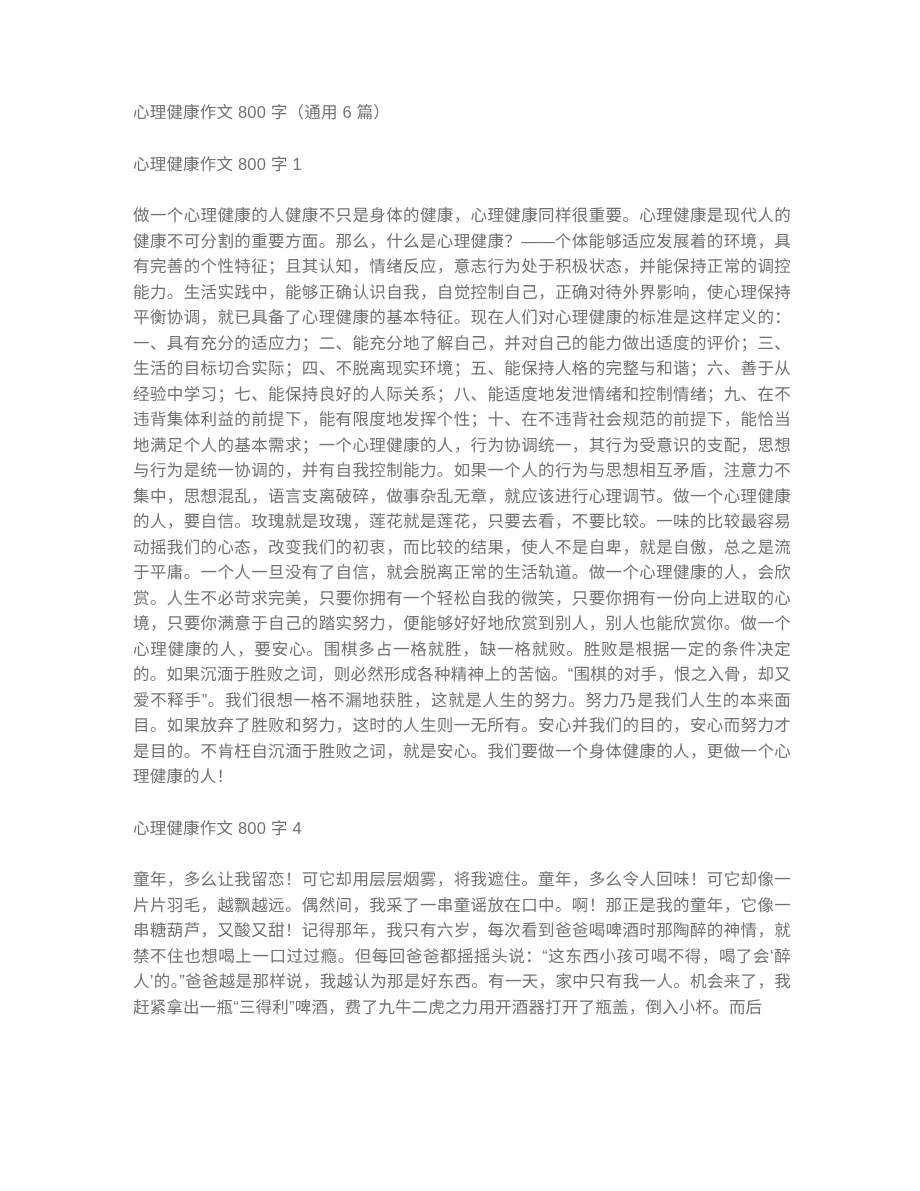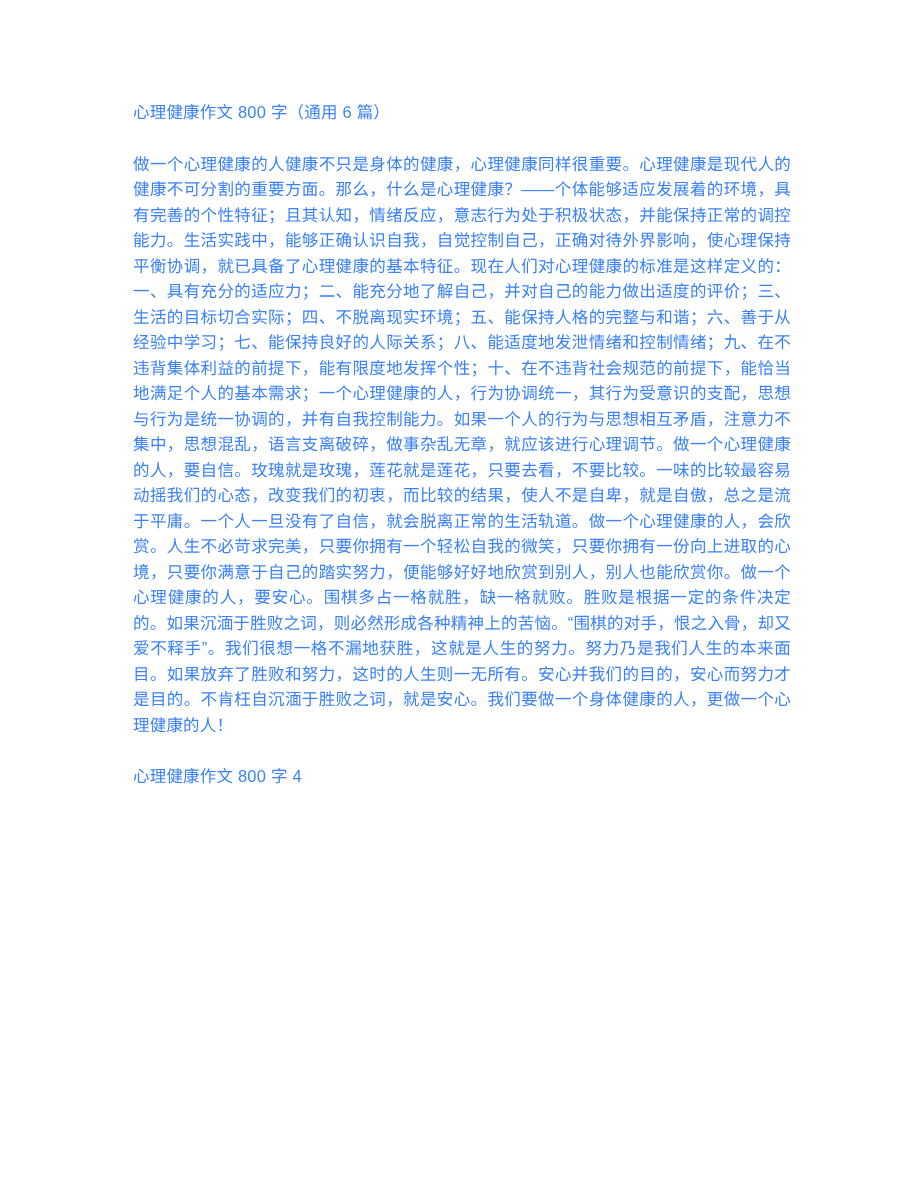--- a/index.html
+++ b/index.html
@@ -22,39 +22,41 @@
     left: 133px;
     width: 658px;
   }
   .doc-title,
   .doc-heading,
   .doc-paragraph {
     margin: 0 0 26px 0;
     font-size: 16.5px;
     line-height: 25.5px;
     font-weight: 500;
-    color: #3b82f6;
+    color: #737373;
     text-align: justify;
     letter-spacing: 0.2px;
     word-break: break-all;
   }
   .doc-title,
   .doc-heading {
     text-align: left;
   }
 </style>
 </head>
 <body>
 
 <div class="page">
   <div class="content">
 
     <p class="doc-title">心理健康作文 800 字（通用 6 篇）</p>
 
 
+    <p class="doc-heading">心理健康作文 800 字 1</p>
 
     <p class="doc-paragraph">做一个心理健康的人健康不只是身体的健康，心理健康同样很重要。心理健康是现代人的健康不可分割的重要方面。那么，什么是心理健康？——个体能够适应发展着的环境，具有完善的个性特征；且其认知，情绪反应，意志行为处于积极状态，并能保持正常的调控能力。生活实践中，能够正确认识自我，自觉控制自己，正确对待外界影响，使心理保持平衡协调，就已具备了心理健康的基本特征。现在人们对心理健康的标准是这样定义的：一、具有充分的适应力；二、能充分地了解自己，并对自己的能力做出适度的评价；三、生活的目标切合实际；四、不脱离现实环境；五、能保持人格的完整与和谐；六、善于从经验中学习；七、能保持良好的人际关系；八、能适度地发泄情绪和控制情绪；九、在不违背集体利益的前提下，能有限度地发挥个性；十、在不违背社会规范的前提下，能恰当地满足个人的基本需求；一个心理健康的人，行为协调统一，其行为受意识的支配，思想与行为是统一协调的，并有自我控制能力。如果一个人的行为与思想相互矛盾，注意力不集中，思想混乱，语言支离破碎，做事杂乱无章，就应该进行心理调节。做一个心理健康的人，要自信。玫瑰就是玫瑰，莲花就是莲花，只要去看，不要比较。一味的比较最容易动摇我们的心态，改变我们的初衷，而比较的结果，使人不是自卑，就是自傲，总之是流于平庸。一个人一旦没有了自信，就会脱离正常的生活轨道。做一个心理健康的人，会欣赏。人生不必苛求完美，只要你拥有一个轻松自我的微笑，只要你拥有一份向上进取的心境，只要你满意于自己的踏实努力，便能够好好地欣赏到别人，别人也能欣赏你。做一个心理健康的人，要安心。围棋多占一格就胜，缺一格就败。胜败是根据一定的条件决定的。如果沉湎于胜败之词，则必然形成各种精神上的苦恼。“围棋的对手，恨之入骨，却又爱不释手”。我们很想一格不漏地获胜，这就是人生的努力。努力乃是我们人生的本来面目。如果放弃了胜败和努力，这时的人生则一无所有。安心并我们的目的，安心而努力才是目的。不肯枉自沉湎于胜败之词，就是安心。我们要做一个身体健康的人，更做一个心理健康的人！</p>
 
     <p class="doc-heading">心理健康作文 800 字 4</p>
 
+    <p class="doc-paragraph">童年，多么让我留恋！可它却用层层烟雾，将我遮住。童年，多么令人回味！可它却像一片片羽毛，越飘越远。偶然间，我采了一串童谣放在口中。啊！那正是我的童年，它像一串糖葫芦，又酸又甜！记得那年，我只有六岁，每次看到爸爸喝啤酒时那陶醉的神情，就禁不住也想喝上一口过过瘾。但每回爸爸都摇摇头说：“这东西小孩可喝不得，喝了会‘醉人’的。”爸爸越是那样说，我越认为那是好东西。有一天，家中只有我一人。机会来了，我赶紧拿出一瓶“三得利”啤酒，费了九牛二虎之力用开酒器打开了瓶盖，倒入小杯。而后</p>
 
   </div>
 </div>
 
 </body></html>

